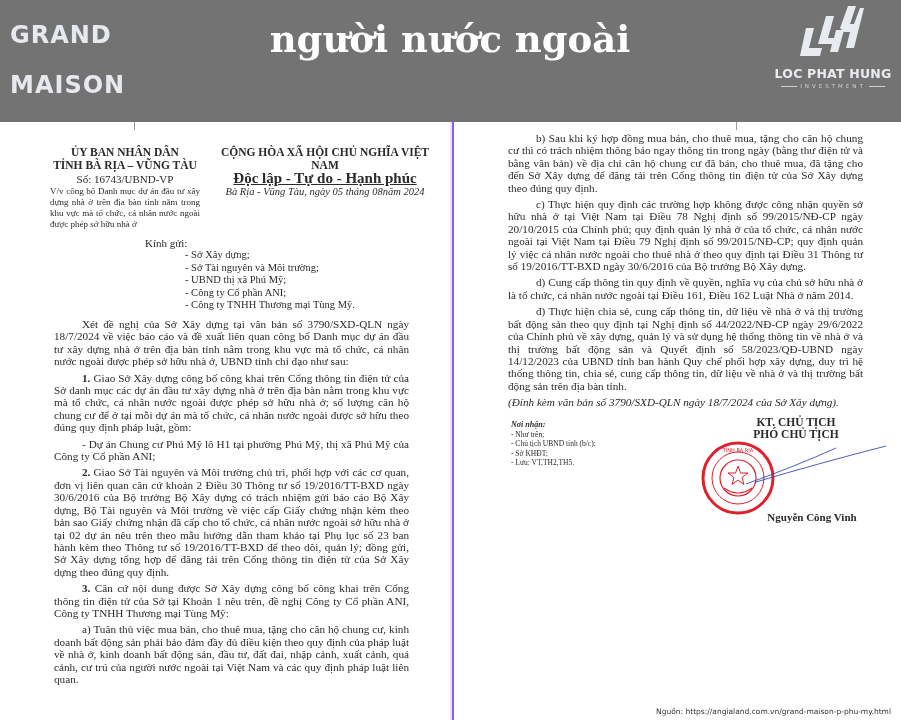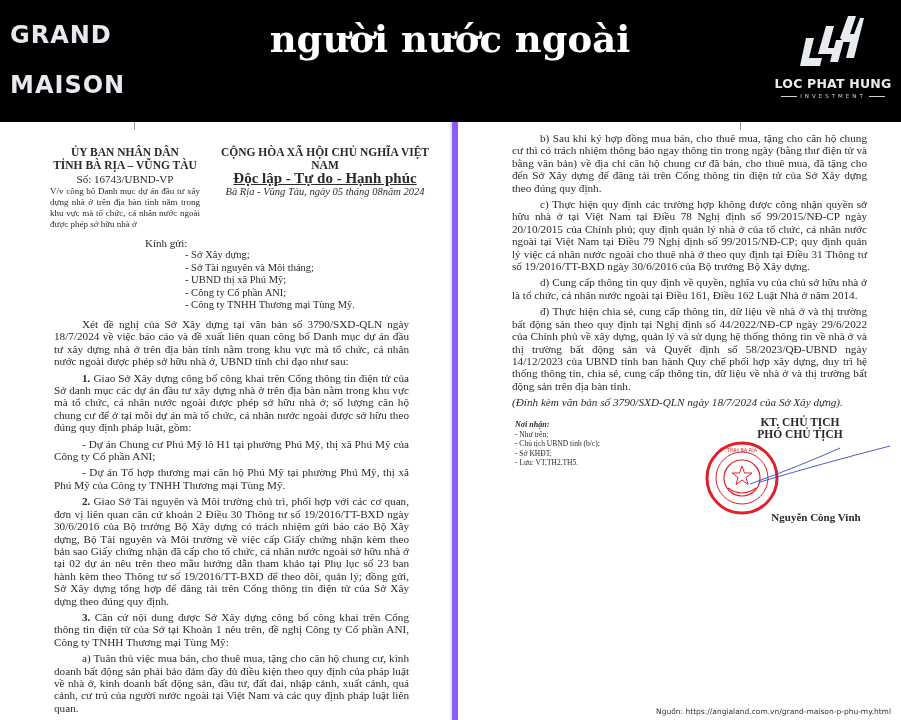--- a/index.html
+++ b/index.html
@@ -1,34 +1,34 @@
 <!DOCTYPE html>
 <html><head>
 <meta charset="utf-8">
 <style>
   * { box-sizing: border-box; margin: 0; padding: 0; }
   html, body { width: 901px; height: 720px; overflow: hidden; background: #ffffff; }
   body { position: relative; font-family: "Liberation Serif", serif; color: #222; }
 
   
-  .banner { position: absolute; left: 0; top: 0; width: 901px; height: 122px; background: #000000; }
+  .banner { position: absolute; left: 0; top: 0; width: 901px; height: 122px; background: #737373; }
   .brand { position: absolute; left: 10px; top: 10px; color: #e6e9ee; font-family: "DejaVu Sans", sans-serif; font-weight: bold; font-size: 24px; line-height: 50px; letter-spacing: 1px; }
   .brand span { display: block; }
   .headline { position: absolute; left: 200px; top: 14px; width: 500px; text-align: center; color: #ffffff; font-family: "DejaVu Serif", serif; font-weight: bold; font-size: 37px; line-height: 50px; }
   .headline span { display: block; }
-  .logo { position: absolute; left: 768px; top: 16px; width: 130px; height: 95px; }
+  .logo { position: absolute; left: 768px; top: 6px; width: 130px; height: 95px; }
   .logo-mark { position: absolute; left: 30px; top: 0; width: 66px; height: 52px; }
   .logo-name { position: absolute; left: 0; top: 60px; width: 130px; text-align: center; color: #e8ebf0; font-family: "DejaVu Sans", sans-serif; font-weight: bold; font-size: 12.5px; letter-spacing: 0.2px; }
   .logo-sub { position: absolute; left: 0; top: 77px; width: 130px; text-align: center; color: #cdd3dc; font-family: "DejaVu Sans", sans-serif; font-size: 5.5px; letter-spacing: 3px; }
   .logo-sub:before, .logo-sub:after { content: ""; display: inline-block; width: 16px; height: 1px; background: #cdd3dc; vertical-align: middle; margin: 0 3px; }
 
   
   .page { position: absolute; top: 122px; height: 598px; background: #fff; }
   .page-left { left: 0; width: 450px; }
-  .page-right { left: 452px; width: 449px; border-left: 6px solid #8b5cf6; }
+  .page-right { left: 452px; width: 449px; border-left: 2px solid #8b5cf6; }
   .divider { position: absolute; left: 450px; top: 122px; width: 2px; height: 598px; background: #e8e8e8; }
 
   .doc { position: absolute; font-size: 11px; line-height: 13px; color: #2a2a2a; }
   .center { text-align: center; }
   .justify { text-align: justify; }
   .indent { text-indent: 28px; }
   p { margin: 0; }
 
   .hdr-left { left: 42px; top: 24px; width: 150px; margin-left: 8px; }
   .hdr-left .org { font-weight: bold; font-size: 11.5px; line-height: 13px; }
@@ -93,31 +93,30 @@
 
   <div class="doc hdr-right center">
     <div class="nation">CỘNG HÒA XÃ HỘI CHỦ NGHĨA VIỆT NAM</div>
     <div class="motto">Độc lập - Tự do - Hạnh phúc</div>
     <div class="date">Bà Rịa - Vũng Tàu, ngày 05  tháng 08năm 2024</div>
   </div>
 
   <div class="doc kinh-gui">Kính gửi:</div>
   <div class="doc recipients">
     <div>- Sở Xây dựng;</div>
-    <div>- Sở Tài nguyên và Môi tháng;</div>
+    <div>- Sở Tài nguyên và Môi trường;</div>
     <div>- UBND thị xã Phú Mỹ;</div>
     <div>- Công ty Cổ phần ANI;</div>
     <div>- Công ty TNHH Thương mại Tùng Mỹ.</div>
   </div>
 
   <div class="doc body-left justify">
     <p class="indent">Xét đề nghị của Sở Xây dựng tại văn bản số 3790/SXD-QLN ngày 18/7/2024 về việc báo cáo và đề xuất liên quan công bố Danh mục dự án đầu tư xây dựng nhà ở trên địa bàn tỉnh nằm trong khu vực mà tổ chức, cá nhân nước ngoài được phép sở hữu nhà ở, UBND tỉnh chỉ đạo như sau:</p>
     <p class="indent"><b>1.</b><span> Giao Sở Xây dựng công bố công khai trên Cổng thông tin điện tử của Sở danh mục các dự án đầu tư xây dựng nhà ở trên địa bàn nằm trong khu vực mà tổ chức, cá nhân nước ngoài được phép sở hữu nhà ở; số lượng căn hộ chung cư để ở tại mỗi dự án mà tổ chức, cá nhân nước ngoài được sở hữu theo đúng quy định pháp luật, gồm:</span></p>
     <p class="indent">- Dự án Chung cư Phú Mỹ lô H1 tại phường Phú Mỹ, thị xã Phú Mỹ của Công ty Cổ phần ANI;</p>
-    <p class="indent">- Dự án Tổ hợp thương mại căn hộ Phú Mỹ tại phường Phú Mỹ, thị xã Phú Mỹ của Công ty TNHH Thương mại Tùng Mỹ.</p>
     <p class="indent"><b>2.</b><span> Giao Sở Tài nguyên và Môi trường chủ trì, phối hợp với các cơ quan, đơn vị liên quan căn cứ khoản 2 Điều 30 Thông tư số 19/2016/TT-BXD ngày 30/6/2016 của Bộ trưởng Bộ Xây dựng có trách nhiệm gửi báo cáo Bộ Xây dựng, Bộ Tài nguyên và Môi trường về việc cấp Giấy chứng nhận kèm theo bản sao Giấy chứng nhận đã cấp cho tổ chức, cá nhân nước ngoài sở hữu nhà ở tại 02 dự án nêu trên theo mẫu hướng dẫn tham khảo tại Phụ lục số 23 ban hành kèm theo Thông tư số 19/2016/TT-BXD để theo dõi, quản lý; đồng gửi, Sở Xây dựng tổng hợp để đăng tải trên Cổng thông tin điện tử của Sở Xây dựng theo đúng quy định.</span></p>
     <p class="indent"><b>3.</b><span> Căn cứ nội dung được Sở Xây dựng công bố công khai trên Cổng thông tin điện tử của Sở tại Khoản 1 nêu trên, đề nghị Công ty Cổ phần ANI, Công ty TNHH Thương mại Tùng Mỹ:</span></p>
     <p class="indent">a) Tuân thủ việc mua bán, cho thuê mua, tặng cho căn hộ chung cư, kinh doanh bất động sản phải bảo đảm đầy đủ điều kiện theo quy định của pháp luật về nhà ở, kinh doanh bất động sản, đầu tư, đất đai, nhập cảnh, xuất cảnh, quá cảnh, cư trú của người nước ngoài tại Việt Nam và các quy định pháp luật liên quan.</p>
   </div>
 </div>
 
 <div class="divider"></div>
 
 <div class="page page-right">
   <div class="fold" style="left:282px; top:0;"></div>

